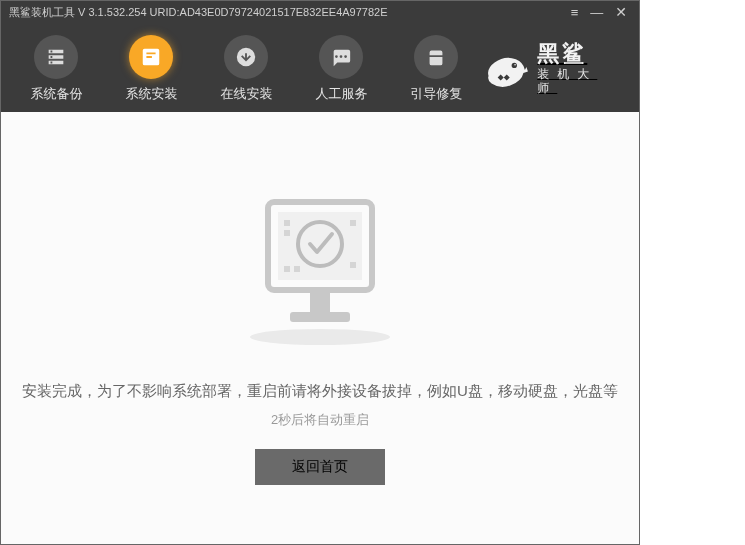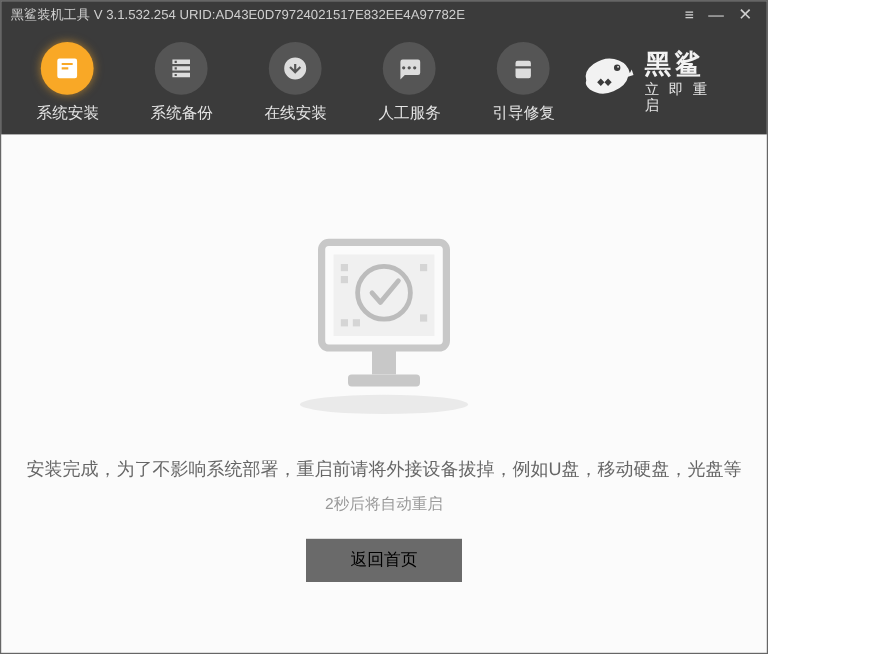--- a/index.html
+++ b/index.html
@@ -15,21 +15,21 @@
     .titlebar-controls .close { font-size: 14px; }
     
     .nav { display: flex; align-items: center; padding: 2px 8px 0 8px; height: 89px; }
     .nav-item { width: 100px; display: flex; flex-direction: column; align-items: center; gap: 6px; color: #e5e5e5; cursor: pointer; }
     .nav-icon { width: 44px; height: 44px; border-radius: 50%; background: #555; display: flex; align-items: center; justify-content: center; }
     .nav-icon.active { background: #f9a826; box-shadow: 0 0 8px rgba(249,168,38,0.6); }
     .nav-icon svg { width: 22px; height: 22px; fill: #ddd; }
     .nav-icon.active svg { fill: #fff; }
     .nav-label { font-size: 13px; color: #e5e5e5; }
     
-    .brand { margin-left: auto; display: flex; align-items: flex-start; gap: 8px; padding-right: 18px; }
+    .brand { margin-left: auto; display: flex; align-items: flex-end; gap: 8px; padding-right: 18px; text-decoration: underline; }
     .brand-logo { width: 48px; height: 44px; }
     .brand-text { display: flex; flex-direction: column; line-height: 1.1; }
     .brand-main { font-size: 22px; font-weight: 700; color: #f2f2f2; letter-spacing: 3px; }
     .brand-sub { font-size: 12px; color: #e5e5e5; letter-spacing: 8px; margin-top: 2px; }
     
     .content { flex: 1; display: flex; flex-direction: column; align-items: center; justify-content: center; padding: 20px; }
     .illustration { width: 200px; height: 180px; display: flex; align-items: center; justify-content: center; margin-bottom: 30px; }
     
     .message { color: #666; font-size: 15px; text-align: center; margin-bottom: 10px; }
     .countdown { color: #999; font-size: 13px; margin-bottom: 20px; text-align: center; }
@@ -46,34 +46,34 @@
     <div class="titlebar">
       <span class="titlebar-text">黑鲨装机工具 V 3.1.532.254 URID:AD43E0D79724021517E832EE4A97782E</span>
       <div class="titlebar-controls">
         <span>≡</span>
         <span>—</span>
         <span class="close">✕</span>
       </div>
     </div>
     <div class="nav">
       <div class="nav-item">
+        <div class="nav-icon">
+          <svg viewBox="0 0 24 24">
+              <path d="M4 4h16v4H4V4zm0 6h16v4H4v-4zm0 6h16v4H4v-4zm2 1v2h2v-2H6zm0-6v2h2v-2H6zm0-6v2h2V5H6z"></path>
+            </svg>
+        </div>
+        <span class="nav-label">系统备份</span>
+      </div>
+      <div class="nav-item">
         <div class="nav-icon active">
           <svg viewBox="0 0 24 24">
               <path d="M5 3h14a2 2 0 012 2v14a2 2 0 01-2 2H5a2 2 0 01-2-2V5a2 2 0 012-2zm2 4v2h10V7H7zm0 4v2h6v-2H7z"></path>
             </svg>
         </div>
         <span class="nav-label">系统安装</span>
-      </div>
-      <div class="nav-item">
-        <div class="nav-icon">
-          <svg viewBox="0 0 24 24">
-              <path d="M4 4h16v4H4V4zm0 6h16v4H4v-4zm0 6h16v4H4v-4zm2 1v2h2v-2H6zm0-6v2h2v-2H6zm0-6v2h2V5H6z"></path>
-            </svg>
-        </div>
-        <span class="nav-label">系统备份</span>
       </div>
       <div class="nav-item">
         <div class="nav-icon">
           <svg viewBox="0 0 24 24">
               <path d="M12 2a10 10 0 100 20 10 10 0 000-20zm1 6v5l3-3 1.4 1.4L12 16.8 6.6 11.4 8 10l3 3V8h2z"></path>
             </svg>
         </div>
         <span class="nav-label">在线安装</span>
       </div>
       <div class="nav-item">
@@ -94,21 +94,21 @@
       </div>
       <div class="brand">
         <svg class="brand-logo" viewBox="0 0 60 52">
           <path fill="#f2f2f2" d="M6 30 Q3 20 14 12 Q28 2 42 8 Q52 12 54 22 L56 18 L58 24 L52 26 Q50 36 36 42 Q22 48 10 40 Q4 35 6 30 Z"></path>
           <circle cx="40" cy="16" r="3.5" fill="#3b3b3b"></circle>
           <circle cx="41" cy="15" r="1" fill="#fff"></circle>
           <path fill="#3b3b3b" d="M18 32 L22 36 L26 32 L30 36 L34 32 L30 28 L26 32 L22 28 Z"></path>
         </svg>
         <div class="brand-text">
           <span class="brand-main">黑鲨</span>
-          <span class="brand-sub">立即重启</span>
+          <span class="brand-sub">装机大师</span>
         </div>
       </div>
     </div>
   </div>
 
   <div class="content">
     <div class="illustration">
       <svg viewBox="0 0 200 180" width="200" height="180">
         <ellipse cx="100" cy="165" rx="70" ry="8" fill="#eaeaea"></ellipse>
         <rect x="48" y="30" width="104" height="88" rx="6" fill="none" stroke="#c8c8c8" stroke-width="6"></rect>

